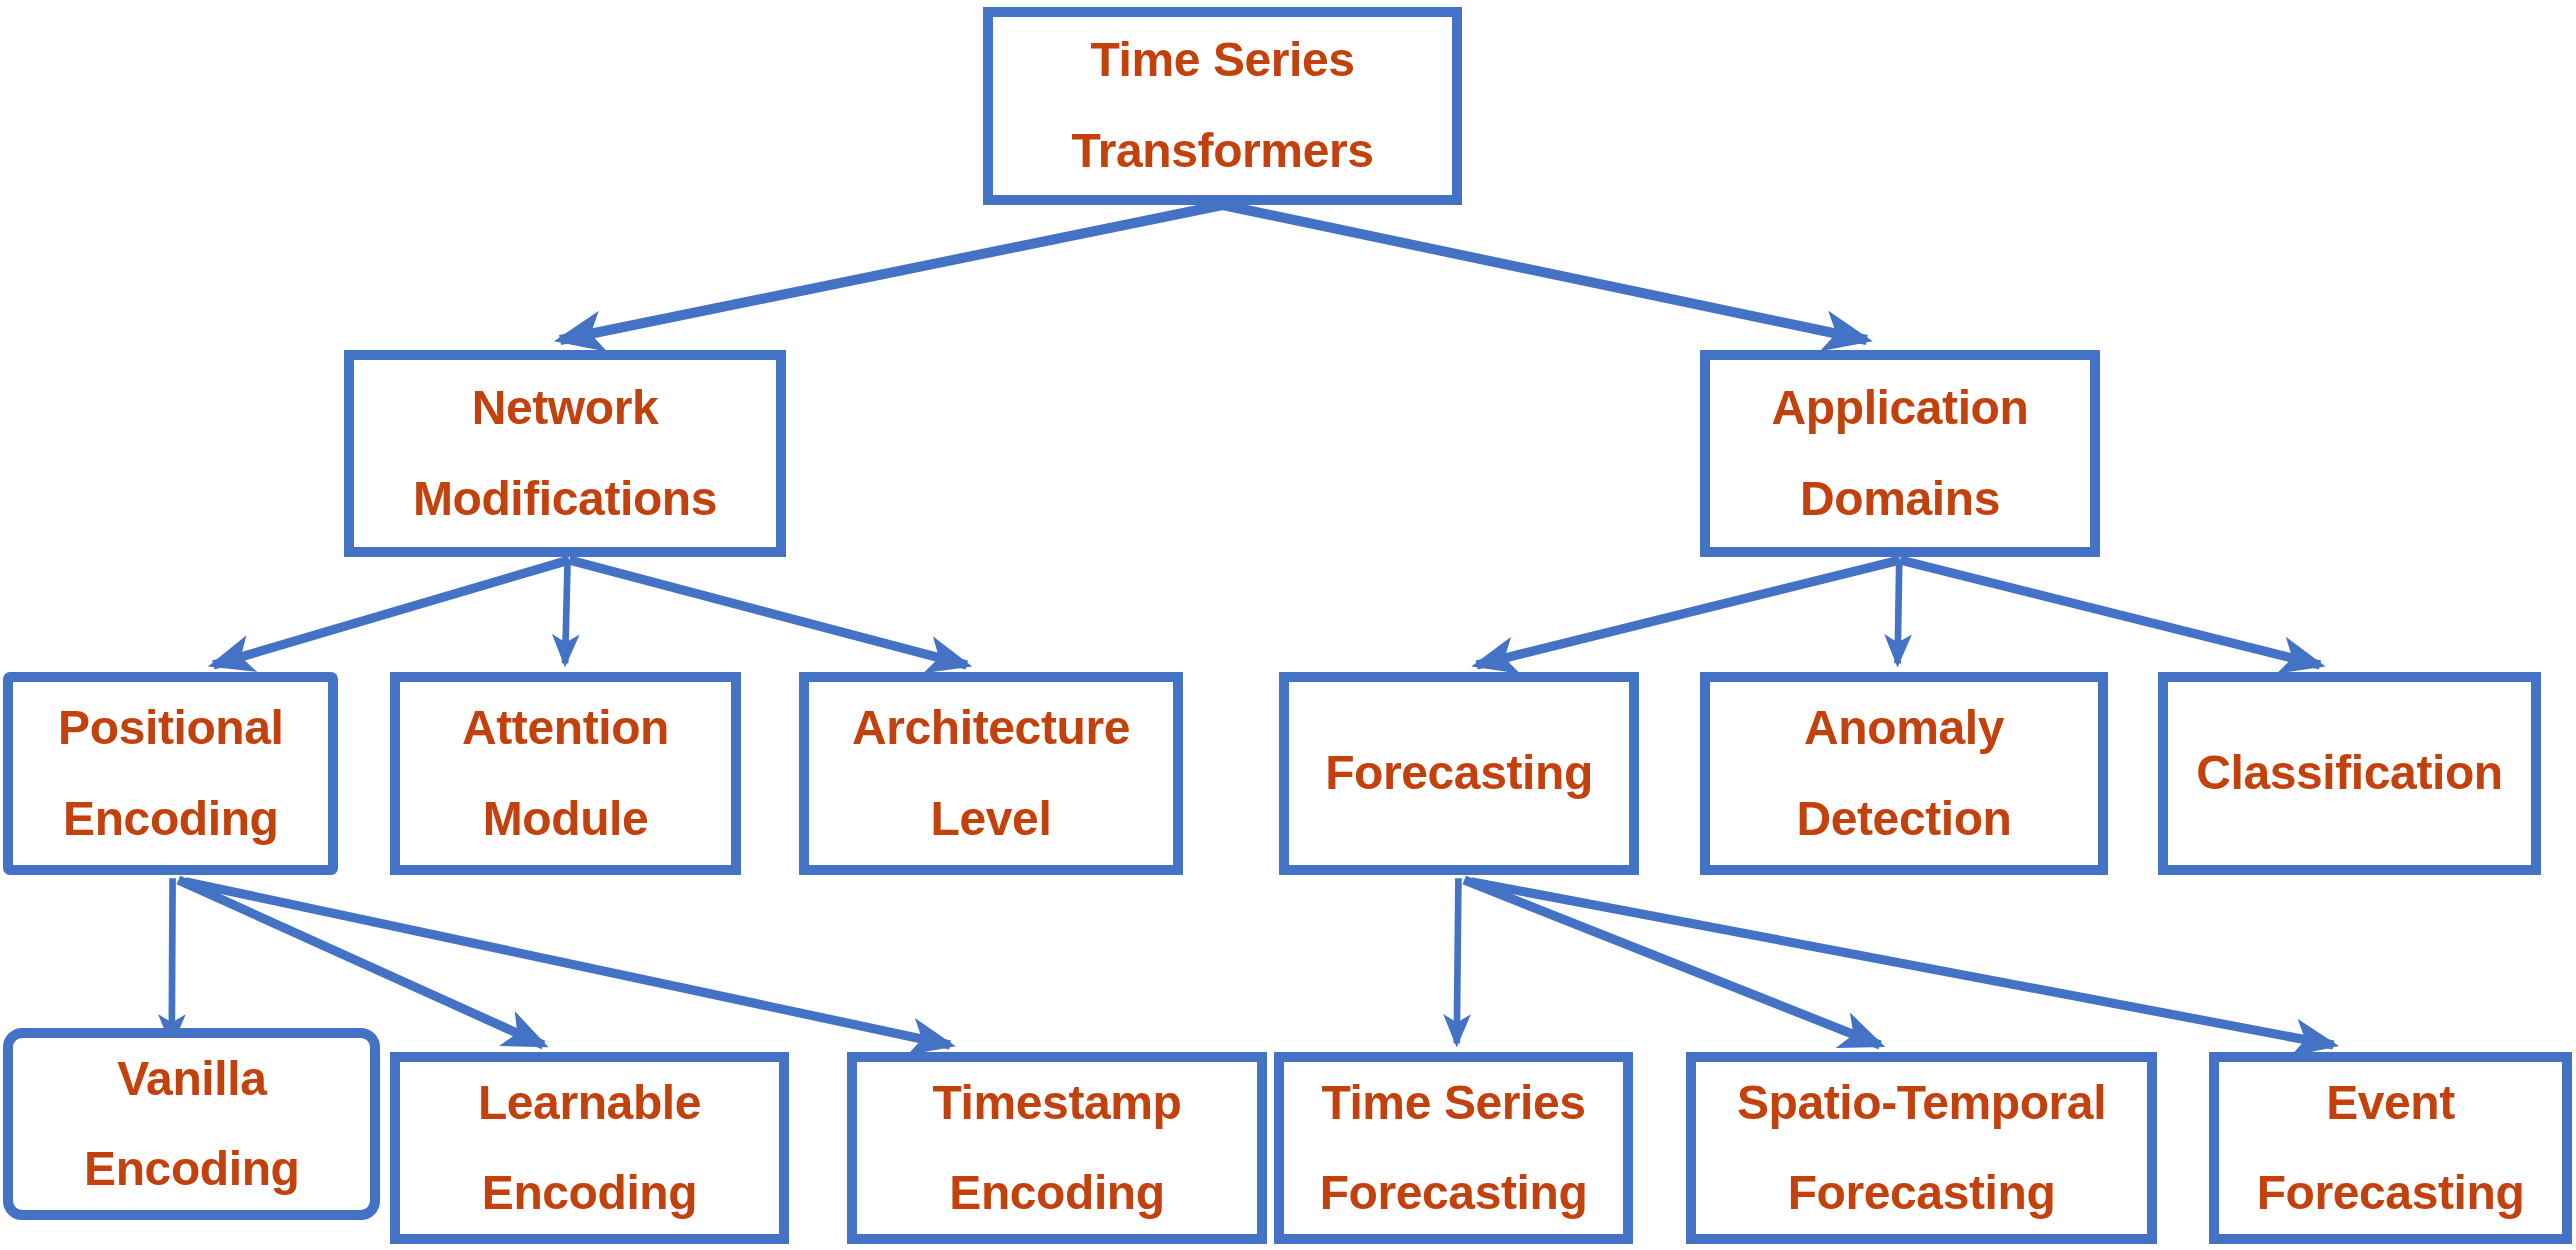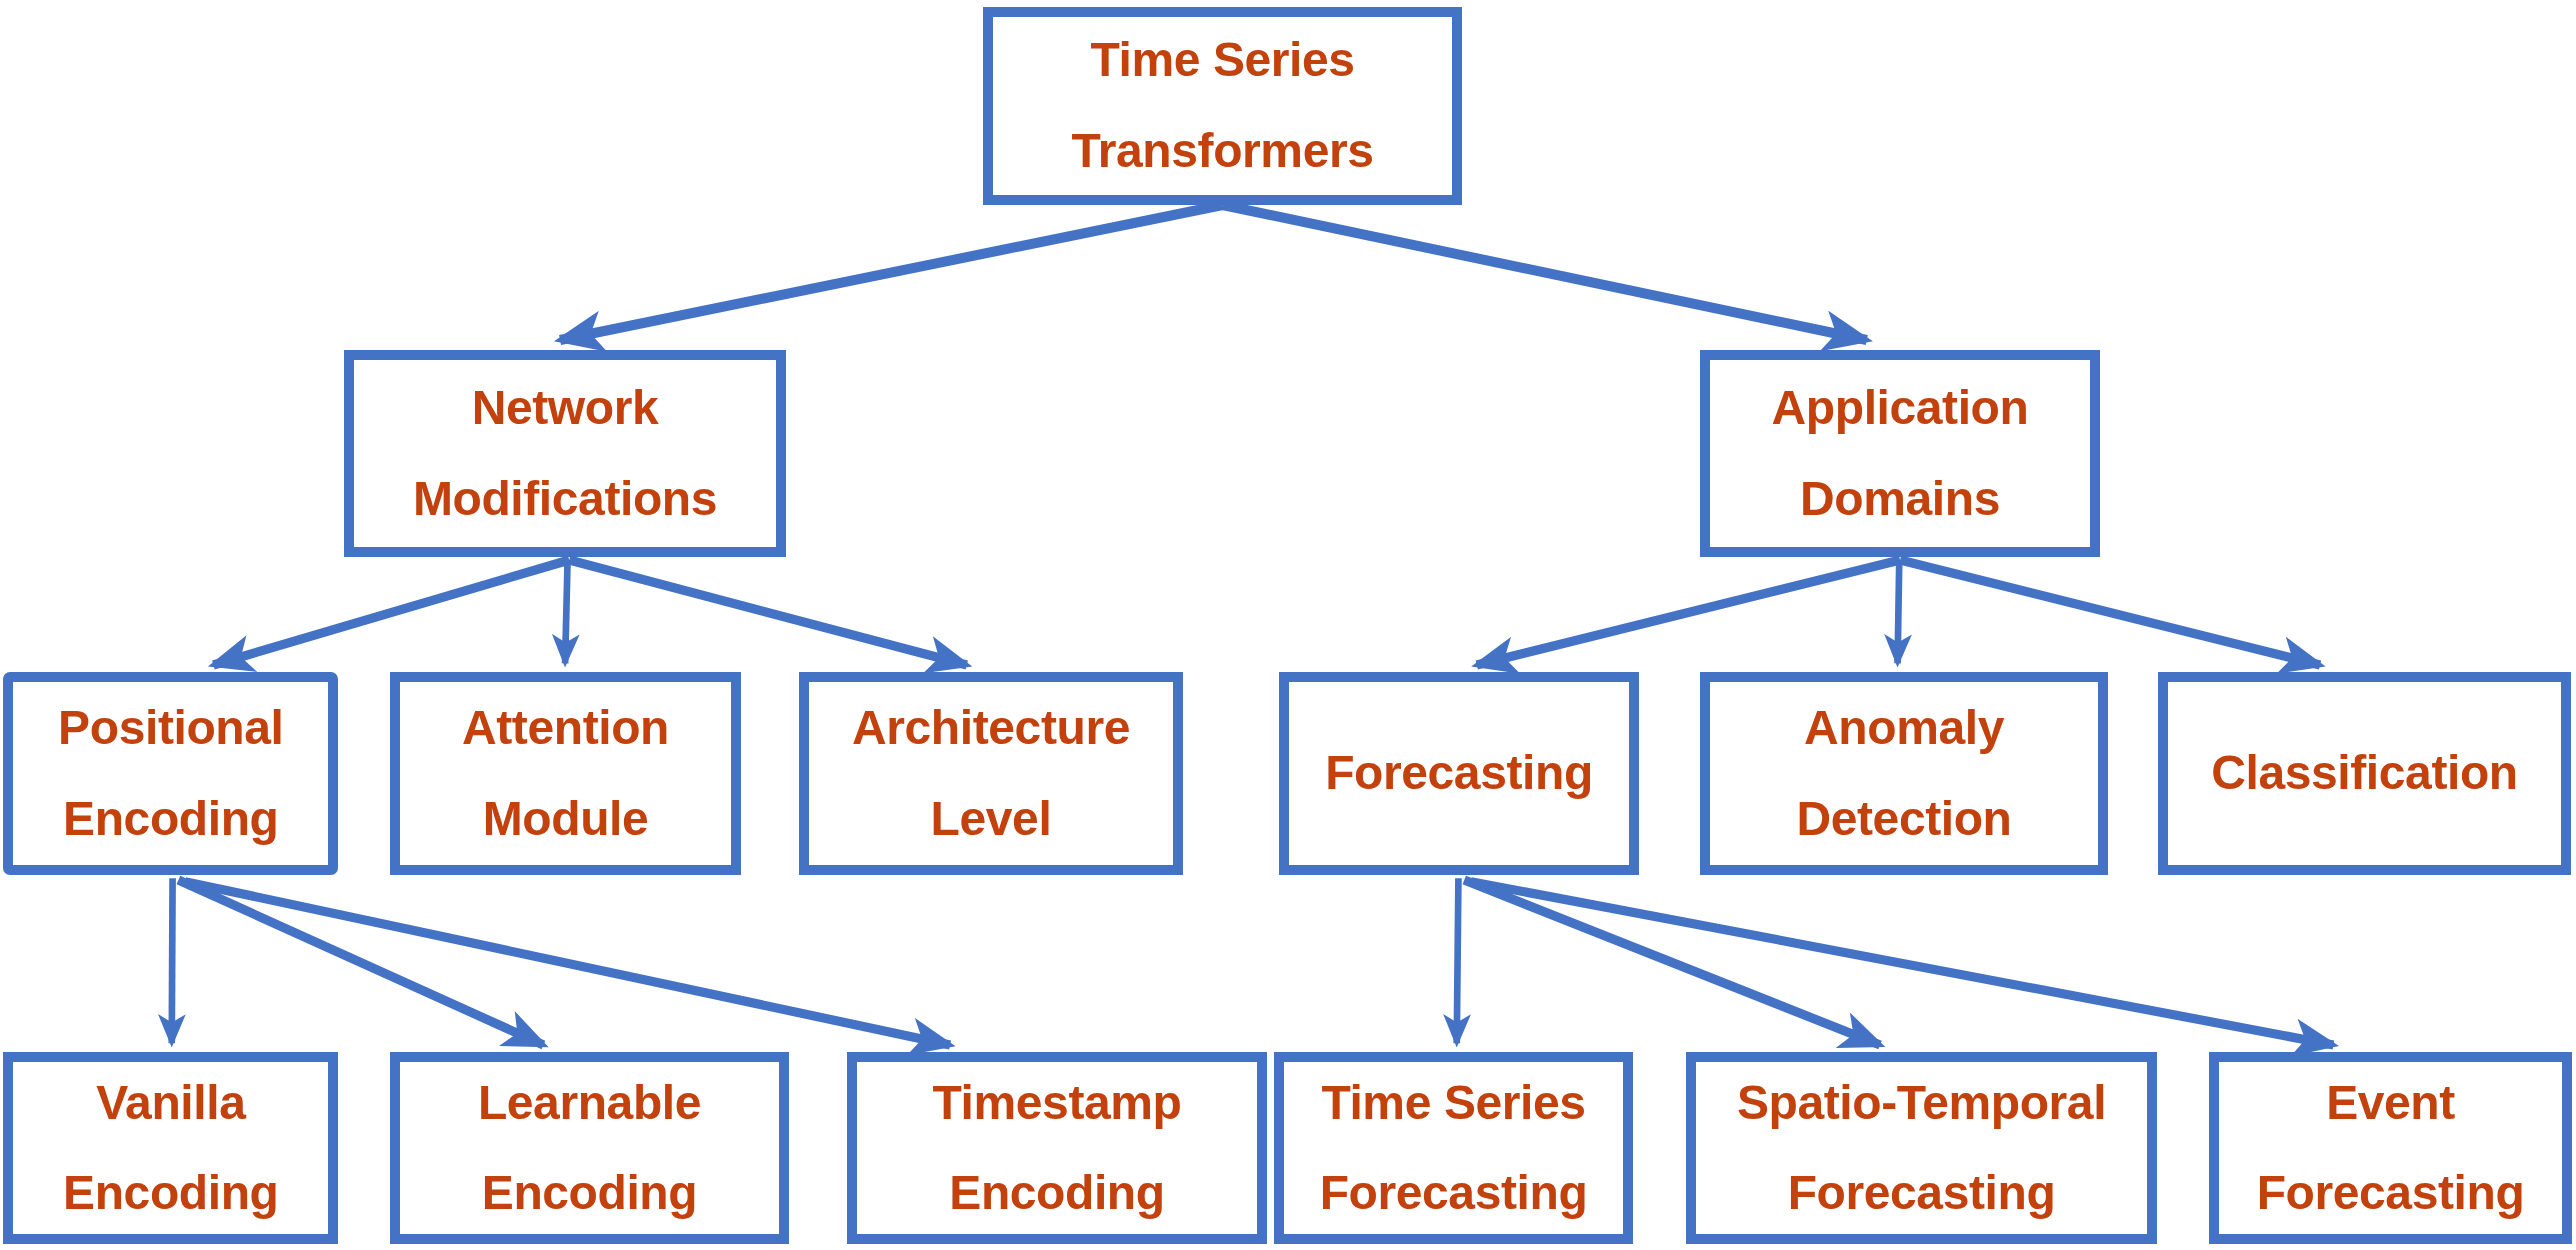--- a/index.html
+++ b/index.html
@@ -46,22 +46,22 @@
   }
   
   #n-root           { left: 983px; top: 6.7px;    width: 479px; height: 198px; }
   #n-network        { left: 344px;  top: 350px;  width: 442px; height: 207px; }
   #n-application    { left: 1700px; top: 350px;  width: 400px; height: 207px; }
   #n-positional     { left: 3.3px;    top: 672px;  width: 335px; height: 203px; border-radius: 7px; }
   #n-attention      { left: 390px;  top: 672px;  width: 351px; height: 203px; }
   #n-architecture   { left: 799px;  top: 672px;  width: 384px; height: 203px; }
   #n-forecasting    { left: 1279px; top: 672px;  width: 360px; height: 203px; }
   #n-anomaly        { left: 1700px; top: 672px;  width: 408px; height: 203px; }
-  #n-classification { left: 2158px; top: 672px;  width: 413px; height: 203px; }
-  #n-vanilla        { left: 3.3px;    top: 1052px; width: 335px; height: 192px; }
+  #n-classification { left: 2158px; top: 672px;  width: 383px; height: 203px; }
+  #n-vanilla        { left: 3.3px;    top: 1028px; width: 377px; height: 192px; border-radius: 19px; }
   #n-learnable      { left: 390px;  top: 1052px; width: 399px; height: 192px; }
   #n-timestamp      { left: 799px;  top: 1052px; width: 420px; height: 192px; margin-left: 48px; }
   #n-tsforecasting  { left: 1274px; top: 1052px; width: 359px; height: 192px; }
   #n-spatiotemporal { left: 1686px; top: 1052px; width: 471px; height: 192px; }
   #n-event          { left: 2209px; top: 1052px; width: 363px; height: 192px; }
 
   line.edge { stroke: #4472C4; }
   line.diag { stroke-width: 11px; }
   line.vert { stroke-width: 8px; }
   line.rootdiag { stroke-width: 12px; }

